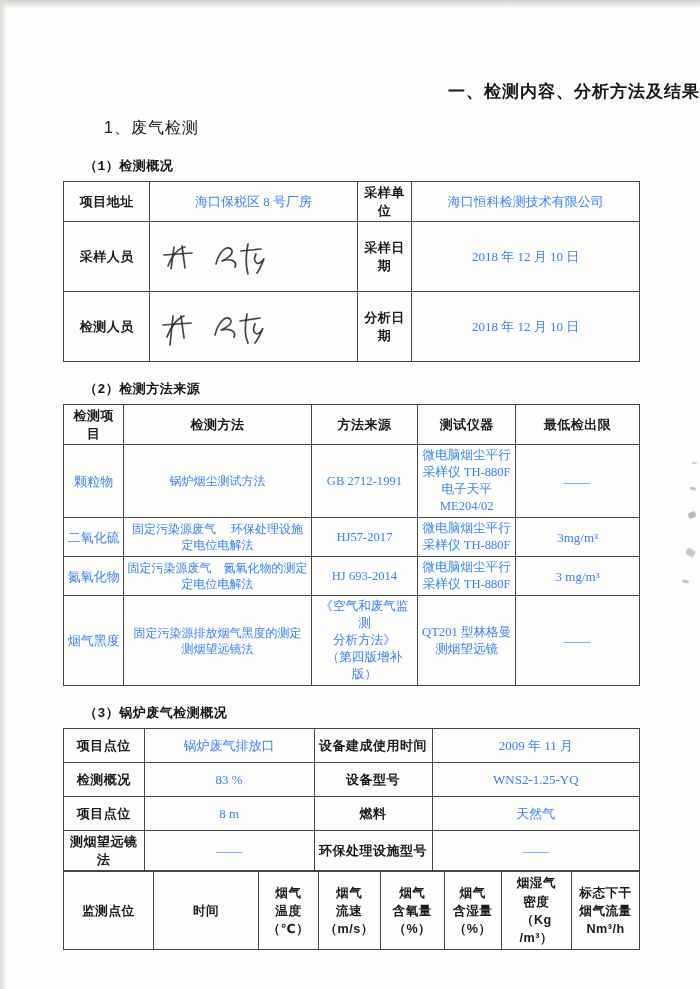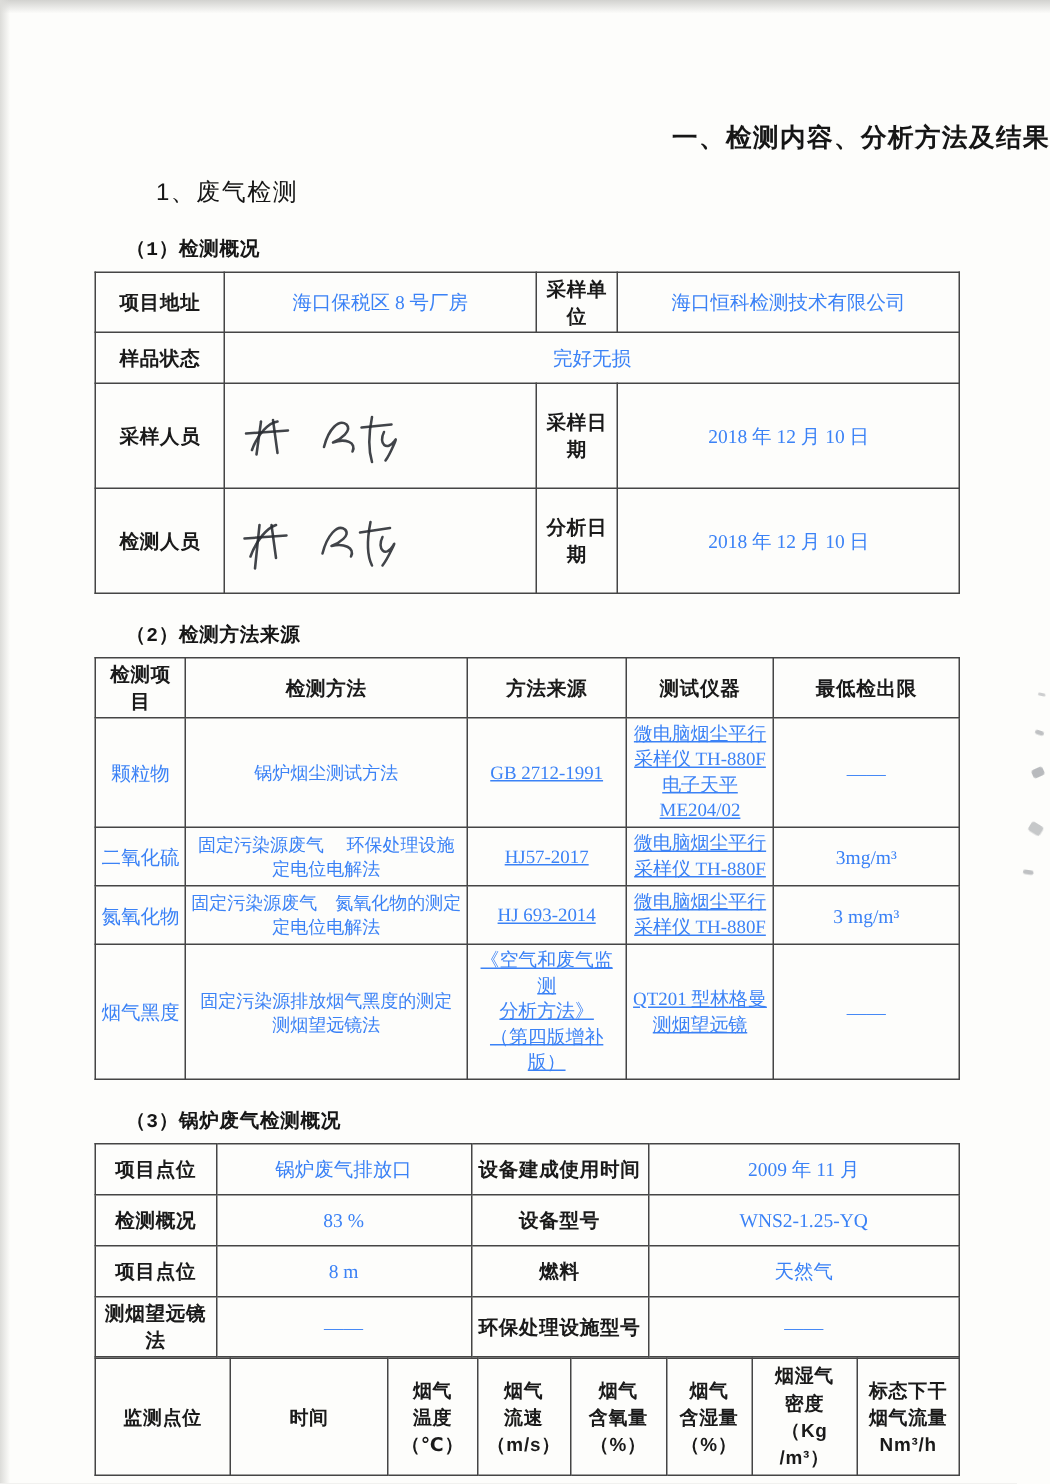--- a/index.html
+++ b/index.html
@@ -42,21 +42,21 @@
   .lbl{
     font-family:"Liberation Sans","DejaVu Sans",sans-serif;font-weight:bold;
     color:#1a1a1a;font-size:13px;letter-spacing:.5px;
   }
   .val{font-size:13px;color:#3b82f6;}
   
   .t1 td{height:29px;}
   
   .t2 th{height:30px;}
   .t2 .c-method{font-size:12px;}
-  .t2 .c-instr,.t2 .c-src{font-size:12.6px;text-decoration:underline;}
+  .t2 .c-instr,.t2 .c-src{font-size:12.6px;}
   
   .t3 td{height:29px;}
   
   .t4 th{font-size:12.6px;height:52px;line-height:1.45;}
   .sig-cell{text-align:left;padding-left:10px;}
   .sig{display:block;overflow:visible;}
   .sig path{fill:none;stroke:#272a30;stroke-width:1.7;stroke-linecap:round;stroke-linejoin:round;opacity:.88;}
   .artifact{position:absolute;background:#767a80;border-radius:2px;opacity:.45;filter:blur(.4px);}
   .a1{left:690px;top:487px;width:6px;height:3px;transform:rotate(18deg);}
   .a2{left:688px;top:512px;width:8px;height:6px;transform:rotate(-24deg);opacity:.5;}
@@ -80,24 +80,20 @@
           <col style="width:36%">
           <col style="width:9.5%">
           <col style="width:39.5%">
         </colgroup>
       <tbody>
           <tr>
         <td class="lbl">项目地址</td>
         <td class="val">海口保税区 8 号厂房</td>
         <td class="lbl">采样单位</td>
         <td class="val">海口恒科检测技术有限公司</td>
-      </tr>
-      <tr>
-        <td class="lbl">样品状态</td>
-        <td class="val" colspan="3">完好无损</td>
       </tr>
       <tr>
         <td class="lbl">采样人员</td>
         <td class="sig-cell">
           <svg class="sig" width="150" height="30" viewBox="0 0 150 30">
             <path d="M8 24 C12 13 19 6 25 5"></path>
             <path d="M14 5 L11 27"></path>
             <path d="M22 4 L25 26"></path>
             <path d="M4 13 L32 11"></path>
             <path d="M56 22 C59 10 66 3 71 7 C75 11 67 17 62 19 C70 16 78 19 75 25"></path>

